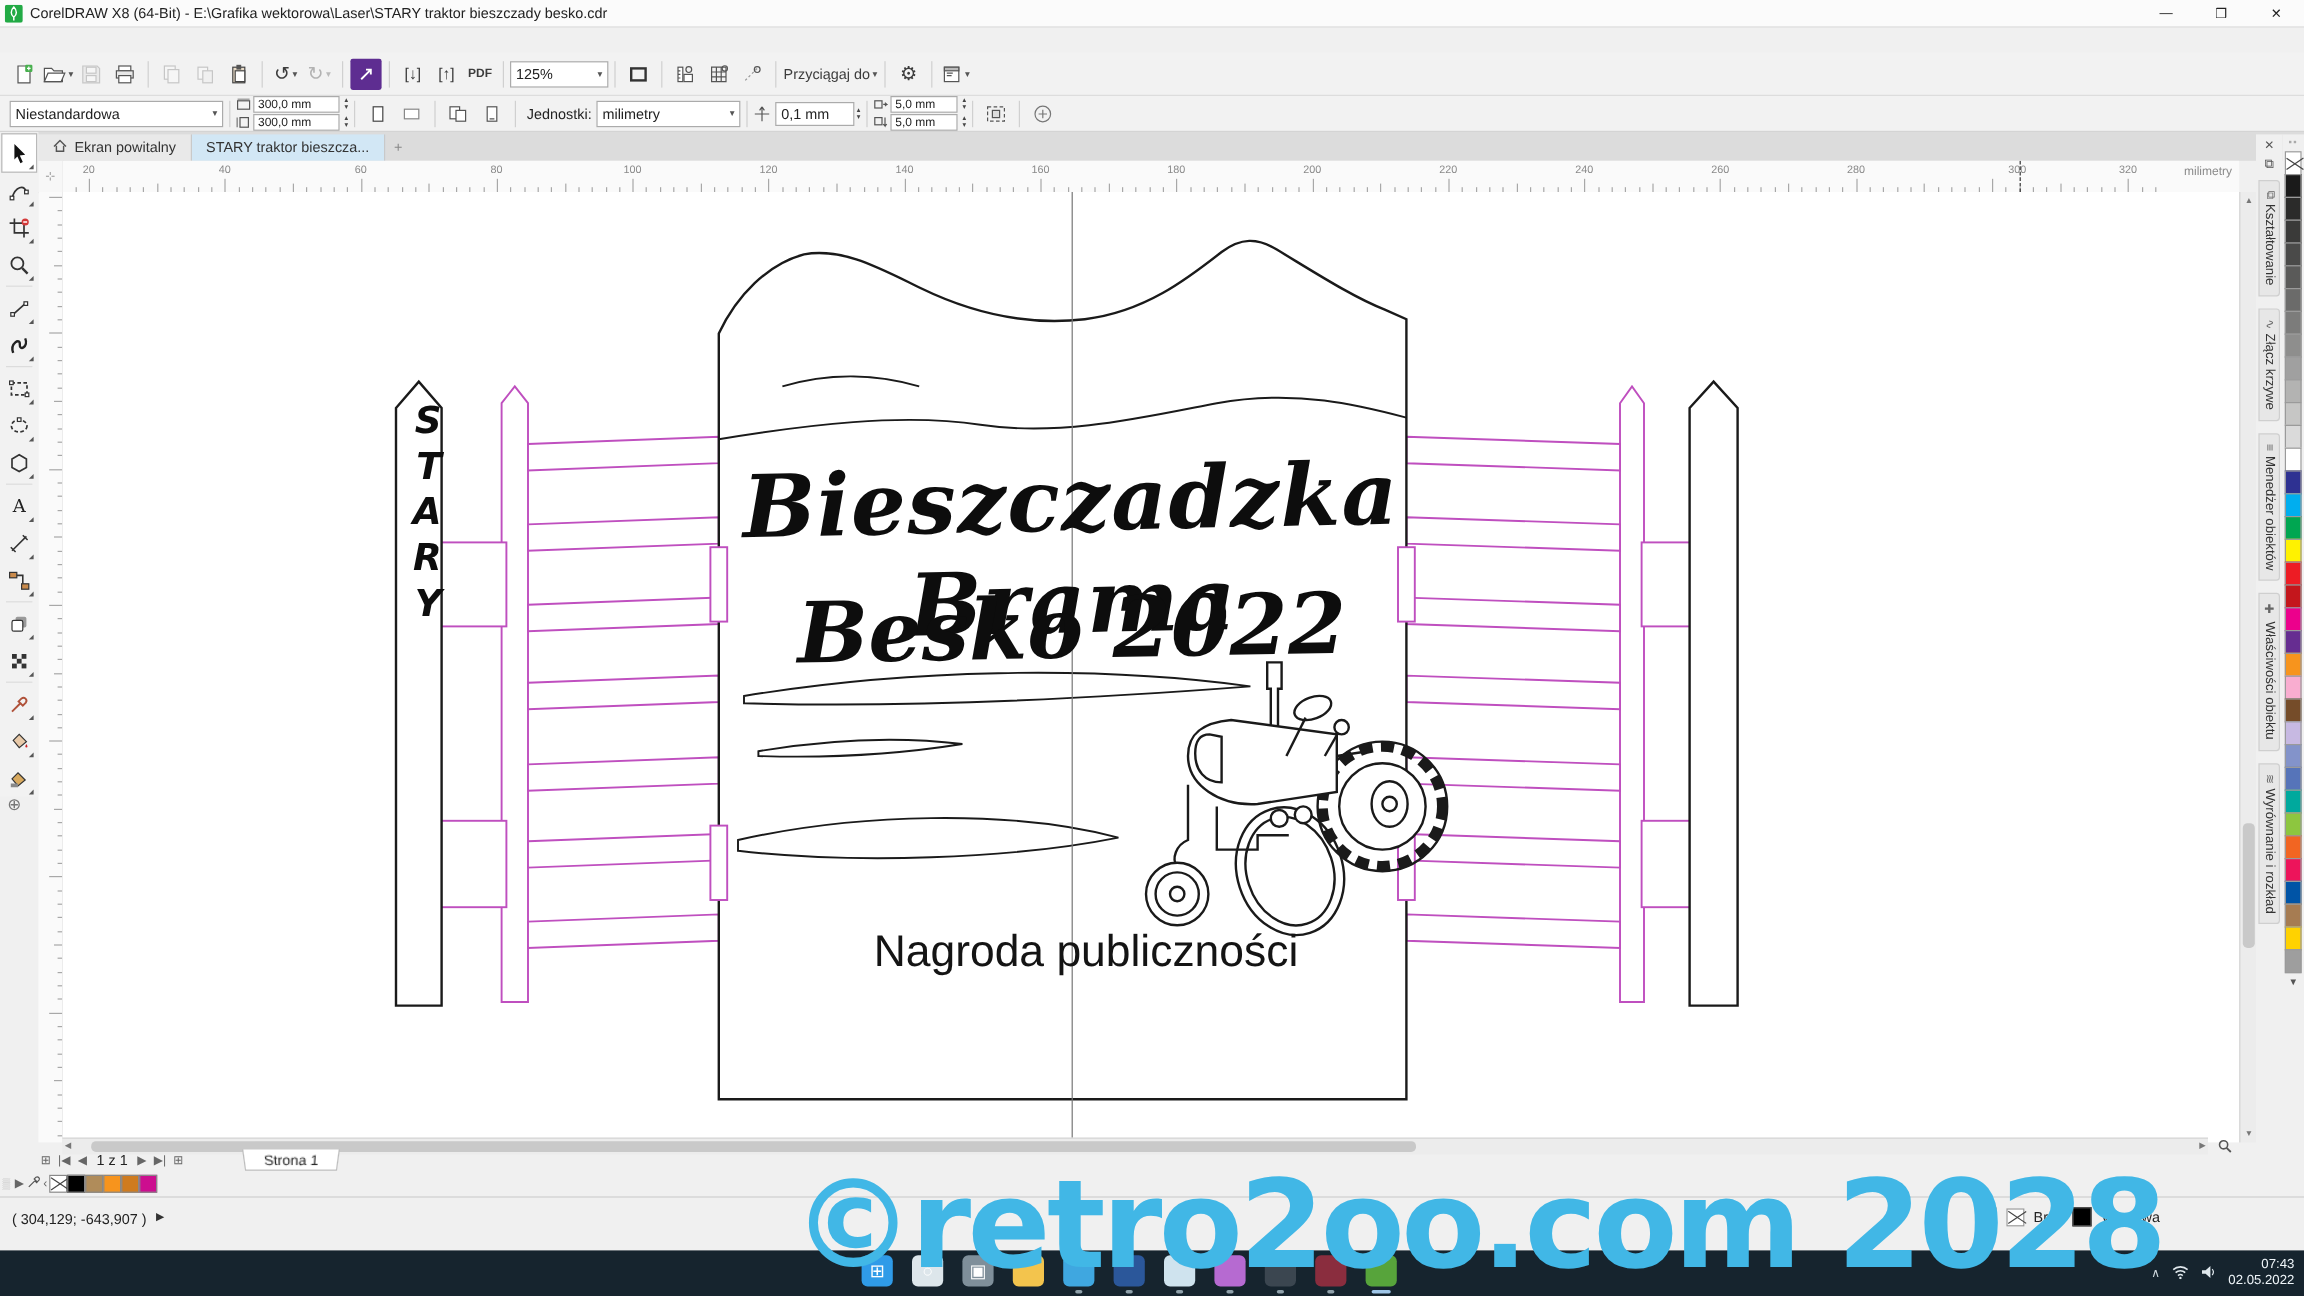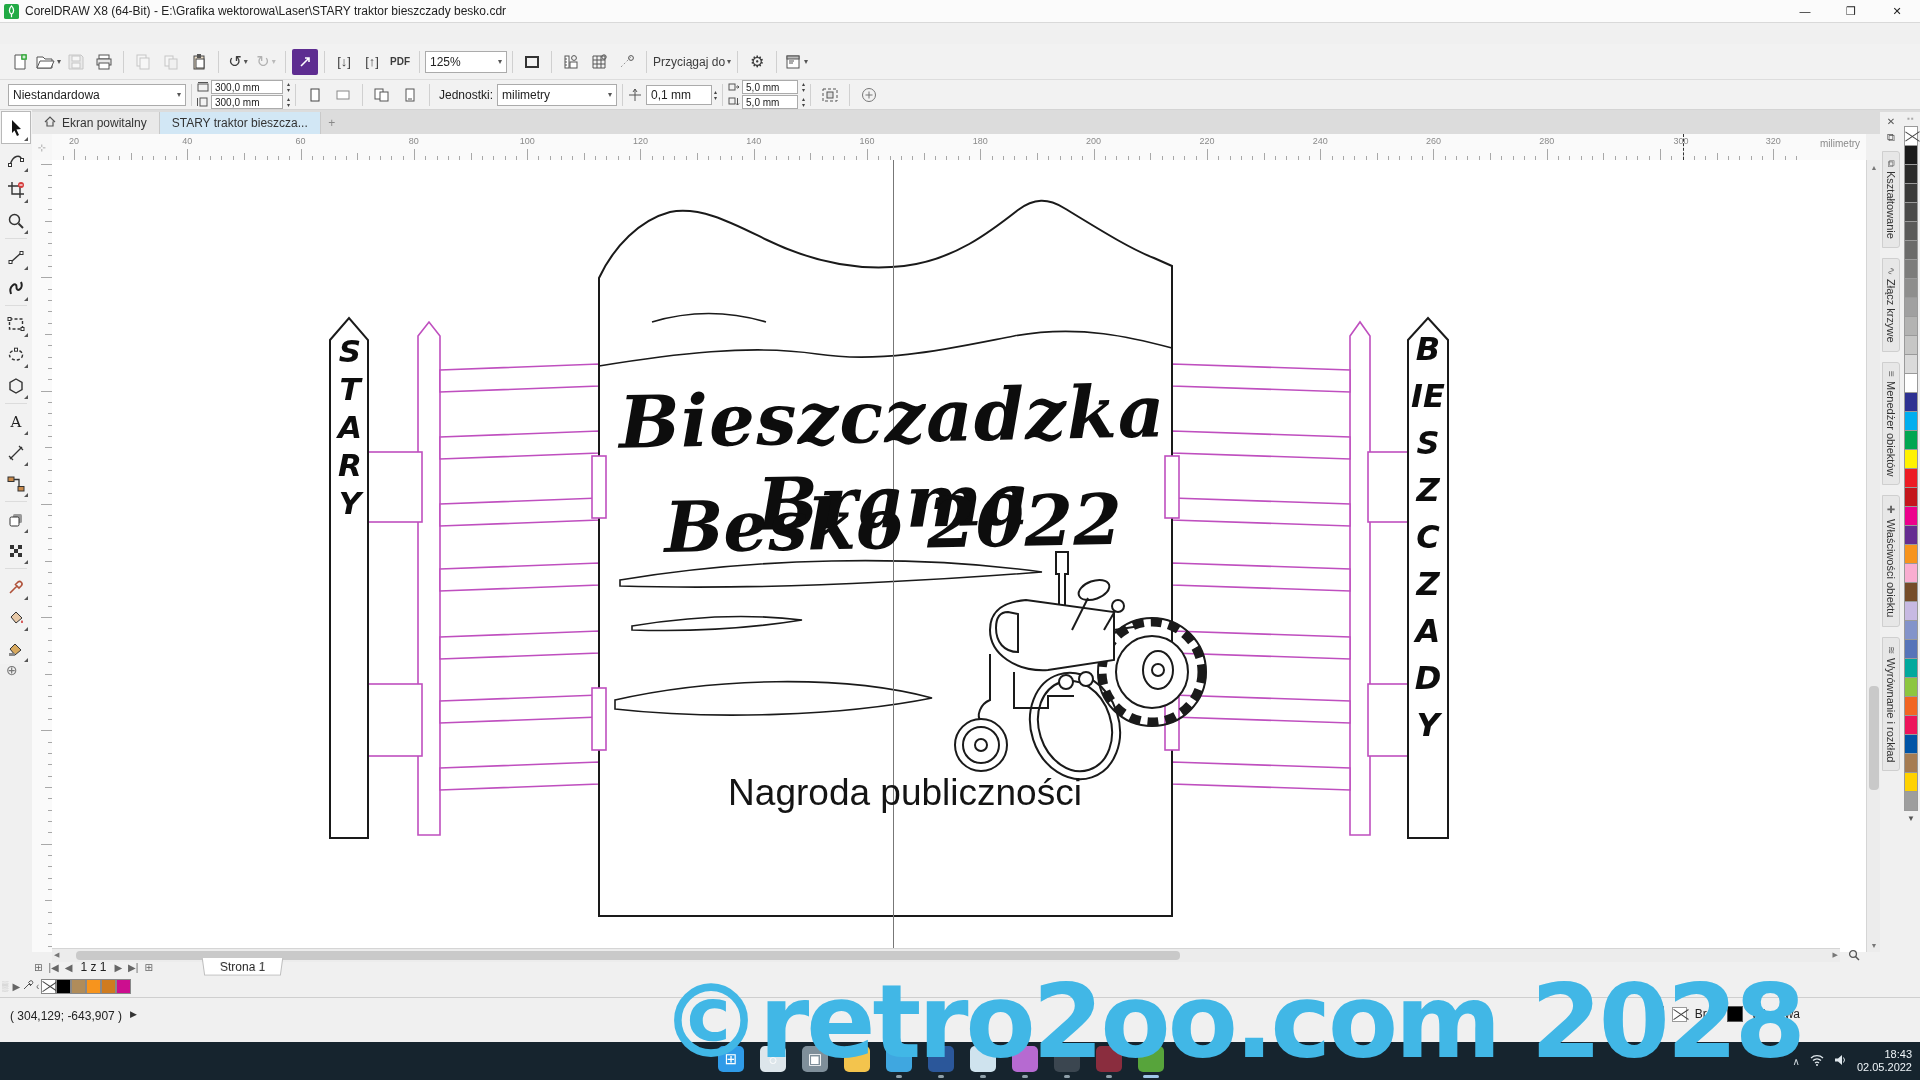--- a/index.html
+++ b/index.html
@@ -74,21 +74,21 @@
   .guideline{position:absolute;left:841px;top:0;width:1px;height:792px;background:#777;}
   .design-title{position:absolute;left:461px;width:760px;text-align:center;
      font-family:"DejaVu Serif","Liberation Serif",serif;font-style:italic;font-weight:bold;color:#0d0d0d;}
   .t1{top:214px;font-size:72px;letter-spacing:1px;transform:rotate(-1.2deg);}
   .t2{top:322px;font-size:70px;transform:rotate(-1deg);}
   .award{position:absolute;left:553px;width:600px;text-align:center;color:#141414;
      font-family:"Liberation Sans",sans-serif;}
   .a1{top:612px;font-size:37px;}
   .a2{top:656px;font-size:37px;}
   .a3{top:698px;font-size:38px;letter-spacing:4px;}
-  .vword{width:36px;text-align:center;word-break:break-all;line-height:38px;font-size:31px;
+  .vword{width:36px;text-align:right;word-break:break-all;line-height:38px;font-size:31px;
          font-weight:bold;font-style:italic;color:#0d0d0d;font-family:"DejaVu Sans",sans-serif;}
   .lpost{position:absolute;left:280px;top:172px;}
   .lpost .w2{margin-top:22px;}
   .rpost{position:absolute;left:1358px;top:166px;}
   .rpost .vword{line-height:47px;font-size:32px;}
   
   .vscroll{position:absolute;left:1866px;top:160px;width:14px;height:792px;background:#ececec;border-left:1px solid #d5d5d5;}
   .vthumb{position:absolute;left:2px;top:526px;width:10px;height:104px;background:#c9c9c9;border-radius:4px;}
   .sarrow{position:absolute;left:0;width:14px;height:14px;display:flex;align-items:center;justify-content:center;font-size:7px;color:#777;}
   .hscroll{position:absolute;left:52px;top:948px;width:1788px;height:13px;background:#ececec;border-top:1px solid #d5d5d5;}
@@ -845,23 +845,20 @@
         <path d="M1062,470 L1088,466" fill="none"></path>
       </g>
     </svg>
     <div class="guideline"></div>
     <div class="design-title t1">Bieszczadzka Brama</div>
     <div class="design-title t2">Besko 2022</div>
     <div class="award a1">Nagroda publiczności</div>
     <div class="lpost">
       <div class="vword w1">STARY</div>
     </div>
-    <div class="rpost">
-      <div class="vword">BIESZCZADY</div>
-    </div>
   </div>
 
   <div class="vscroll">
     <span class="sarrow" style="top:0">▲</span>
     <div class="vthumb"></div>
     <span class="sarrow" style="bottom:0">▼</span>
   </div>
   <div class="hscroll">
     <span class="hs-left">◀</span>
     <div class="hthumb"></div>
@@ -1033,21 +1030,21 @@
       <span class="traychev">∧</span>
       <span><svg width="14" height="12" viewBox="0 0 14 12">
             <path d="M1 4 a9 9 0 0 1 12 0 M3 6.5 a6 6 0 0 1 8 0 M5 9 a3 3 0 0 1 4 0" stroke="#dfe7ec" fill="none" stroke-width="1.3"></path>
             <circle cx="7" cy="11" r="1" fill="#dfe7ec"></circle>
           </svg></span>
       <span><svg width="13" height="12" viewBox="0 0 13 12">
             <path d="M1 4.5 h3 L8 1 V11 L4 7.5 H1 Z" fill="#dfe7ec"></path>
             <path d="M9.5 3.5 a4 4 0 0 1 0 5" stroke="#dfe7ec" fill="none"></path>
           </svg></span>
       <div class="clock">
-        <span>18:43</span>
+        <span>07:43</span>
         <span>02.05.2022</span>
       </div>
     </div>
   </div>
 
   <div class="watermark">©retro2oo.com 2028</div>
 
 </div>
 
 </body></html>

